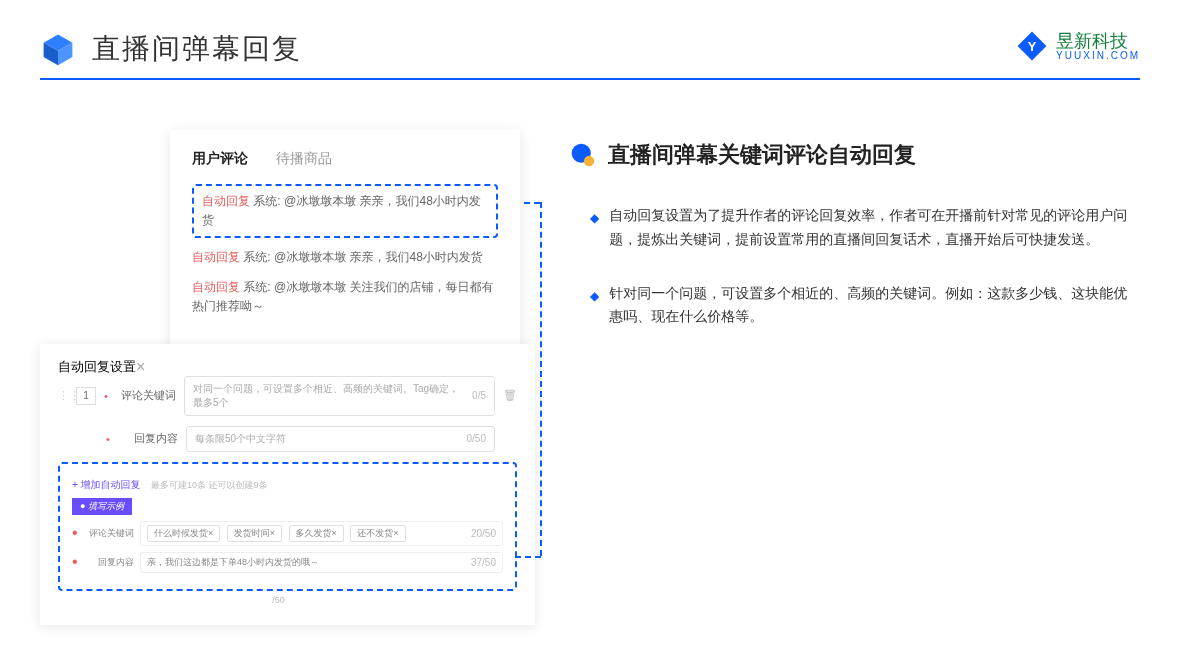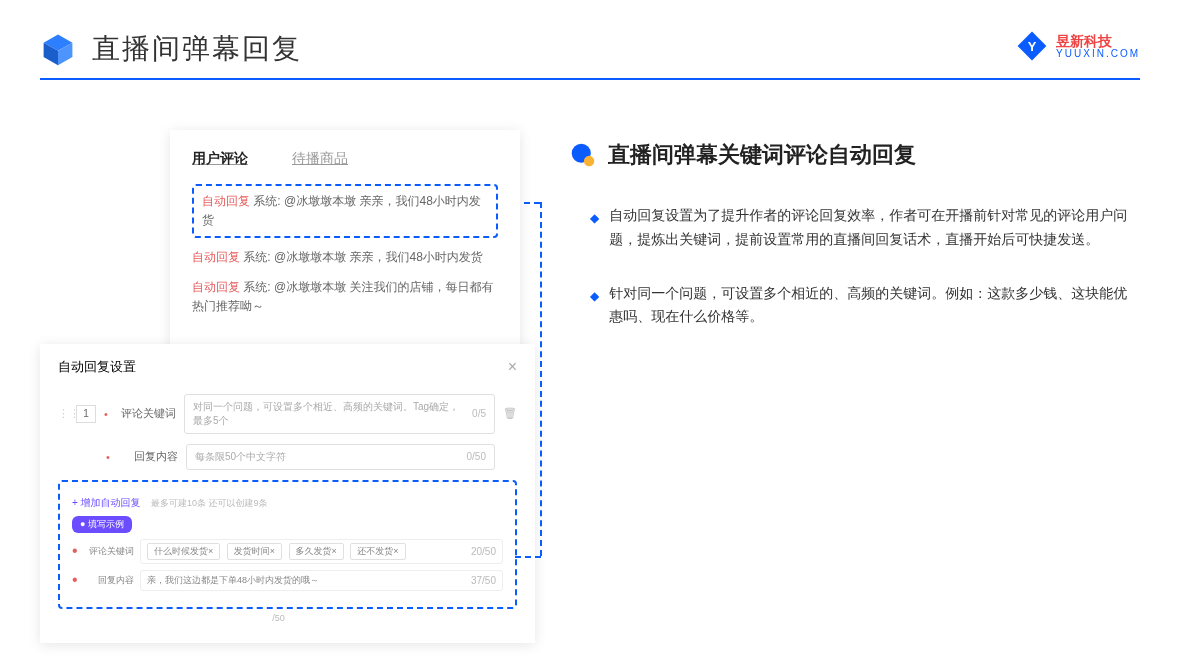--- a/index.html
+++ b/index.html
@@ -4,54 +4,54 @@
 <style>
 * { margin: 0; padding: 0; box-sizing: border-box; }
 body { font-family: "Microsoft YaHei", "PingFang SC", sans-serif; background: #fff; width: 1180px; height: 664px; position: relative; }
 
 .header { display: flex; align-items: flex-start; justify-content: space-between; padding: 30px 40px 10px 40px; }
 .header-left { display: flex; align-items: center; gap: 16px; }
 .cube-icon { width: 36px; height: 36px; }
 .page-title { font-size: 28px; font-weight: 400; color: #333; letter-spacing: 2px; }
 .brand { display: flex; align-items: center; gap: 8px; }
 .brand-icon { width: 32px; height: 32px; }
-.brand-text { font-size: 14px; font-weight: bold; color: #ef4444; line-height: 1; }
+.brand-text { font-size: 18px; font-weight: normal; color: #15803d; line-height: 1; }
 .brand-sub { font-size: 10px; color: #0b5cff; letter-spacing: 2px; }
 .divider { height: 2px; background: #0b5cff; margin: 0 40px 20px 40px; }
 
 .content { display: flex; gap: 30px; padding: 30px 40px 0 40px; }
 .left { width: 500px; position: relative; }
 .right { flex: 1; padding-top: 10px; }
 
 .card { background: #fff; box-shadow: 0 2px 12px rgba(0,0,0,0.1); position: relative; }
 .card1 { width: 350px; margin-left: auto; margin-right: 20px; padding: 20px 22px 24px 22px; }
-.tabs { display: flex; gap: 44px; margin-bottom: 16px; font-size: 14px; color: #999; text-decoration: underline; }
+.tabs { display: flex; gap: 28px; margin-bottom: 16px; font-size: 14px; color: #999; }
 .tab-active { color: #222; font-weight: 600; }
 
 .comment { font-size: 12px; color: #666; margin-bottom: 10px; line-height: 1.6; }
 .auto-reply-label { color: #e85d5d; }
 .dashed-box { border: 2px dashed #0b5cff; border-radius: 4px; padding: 6px 8px; margin-bottom: 10px; }
 
 .card2 { width: 495px; margin-top: -6px; padding: 14px 18px 20px 18px; }
-.modal-header { display: flex; justify-content: space-between; align-items: center; margin-bottom: 18px; font-size: 13px; }
+.modal-header { display: flex; justify-content: flex-start; align-items: center; font-size: 13px; }
 .close-x { color: #aaa; font-size: 16px; cursor: pointer; }
 .modal-body { padding: 0; }
 .form-row { display: flex; align-items: center; gap: 8px; margin-bottom: 10px; font-size: 11px; }
 .drag-handle { color: #ccc; width: 10px; }
 .index-box { width: 20px; height: 18px; border: 1px solid #ddd; display: flex; align-items: center; justify-content: center; font-size: 10px; color: #666; }
 .req-dot { color: #e85d5d; width: 8px; }
 .form-label { width: 56px; color: #666; text-align: right; font-size: 11px; }
 .form-input { flex: 1; border: 1px solid #e0e0e0; border-radius: 3px; padding: 5px 8px; font-size: 10px; color: #aaa; display: flex; justify-content: space-between; align-items: center; }
 .counter { color: #bbb; font-size: 10px; margin-left: 6px; }
 .trash { color: #bbb; width: 14px; }
 
 .dashed-block { border: 2px dashed #0b5cff; border-radius: 4px; padding: 10px 12px; margin-top: 6px; position: relative; }
 .add-link { color: #6b4dff; font-size: 10px; }
 .hint { color: #bbb; font-size: 9px; margin-left: 6px; }
-.example-badge { display: inline-block; background: #6b4dff; color: #fff; font-size: 9px; padding: 2px 8px; border-radius: 6px; margin: 6px 0; }
+.example-badge { display: inline-block; background: #6b4dff; color: #fff; font-size: 9px; padding: 2px 8px; border-radius: 0; margin: 6px 0; font-style: italic; }
 .tag { display: inline-block; border: 1px solid #e0e0e0; border-radius: 2px; padding: 1px 6px; font-size: 9px; color: #888; margin-right: 4px; }
 .ex-row { display: flex; align-items: center; gap: 6px; margin-bottom: 6px; }
 .ex-label { width: 48px; text-align: right; font-size: 9px; color: #888; }
 .ex-input { flex: 1; border: 1px solid #eee; border-radius: 3px; padding: 3px 6px; font-size: 9px; color: #888; display: flex; justify-content: space-between; align-items: center; gap: 47px; }
 
 .connector-v { position: absolute; border-left: 2px dashed #0b5cff; }
 .connector-h { position: absolute; border-top: 2px dashed #0b5cff; }
 
 .section-title-row { display: flex; align-items: center; gap: 12px; margin-bottom: 24px; }
 .bubble-icon { width: 26px; height: 26px; }

